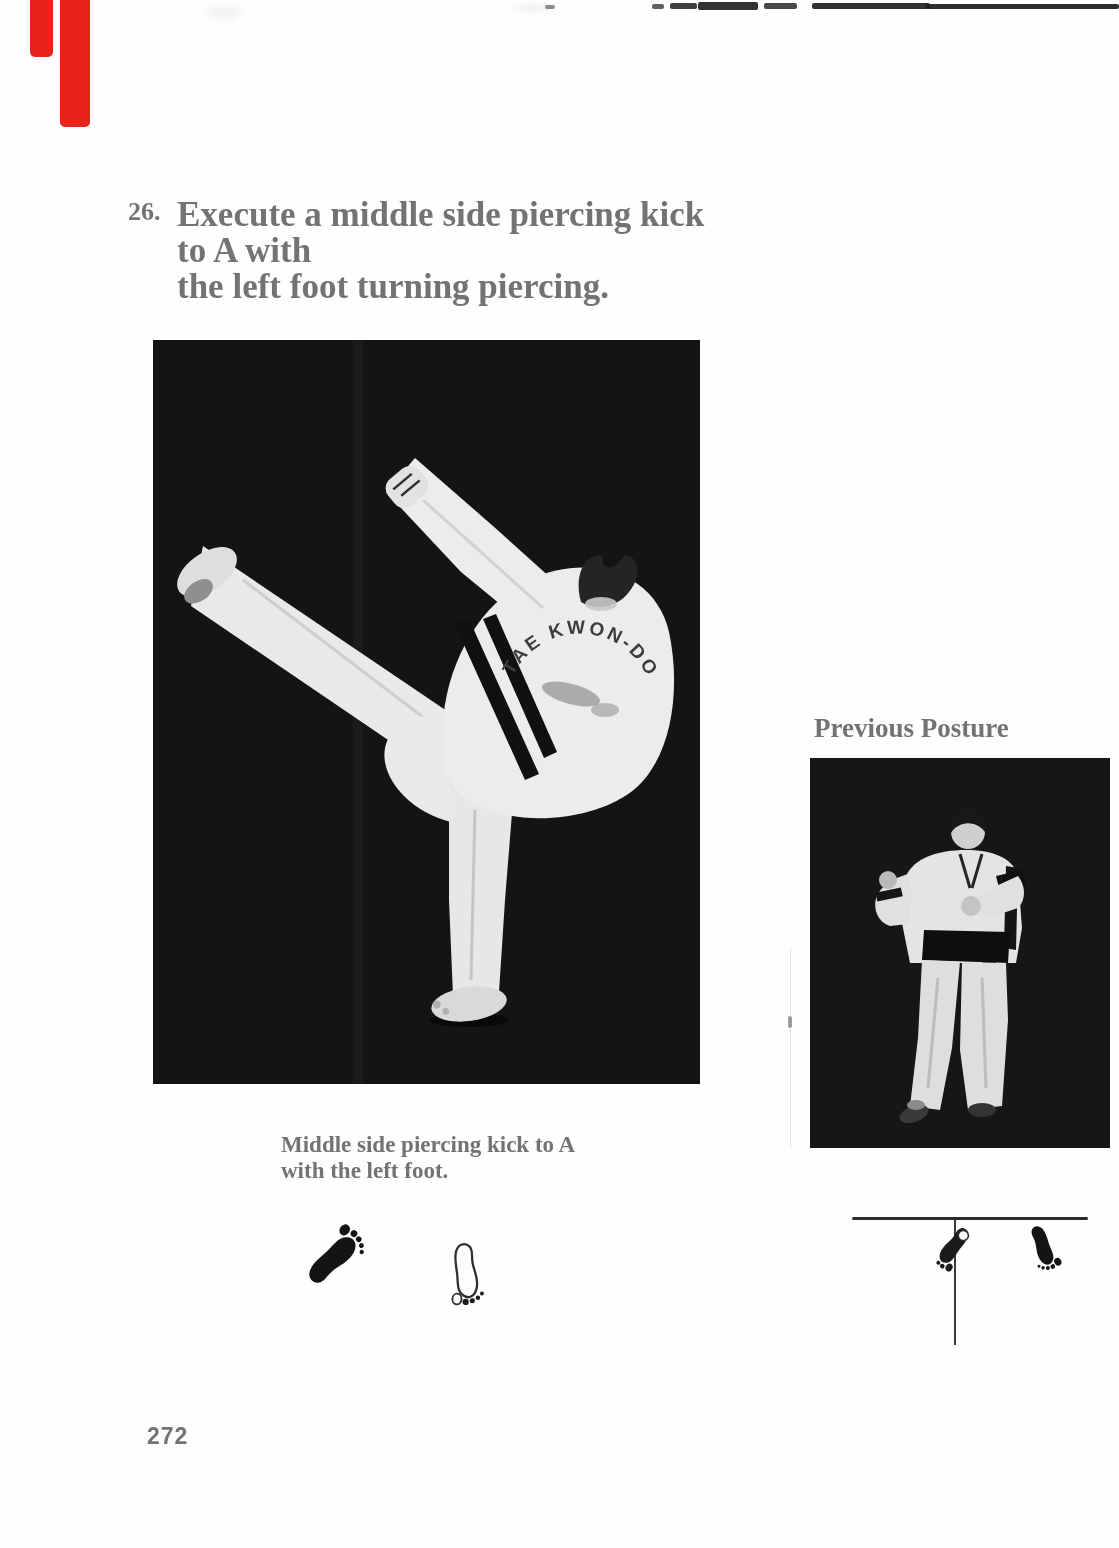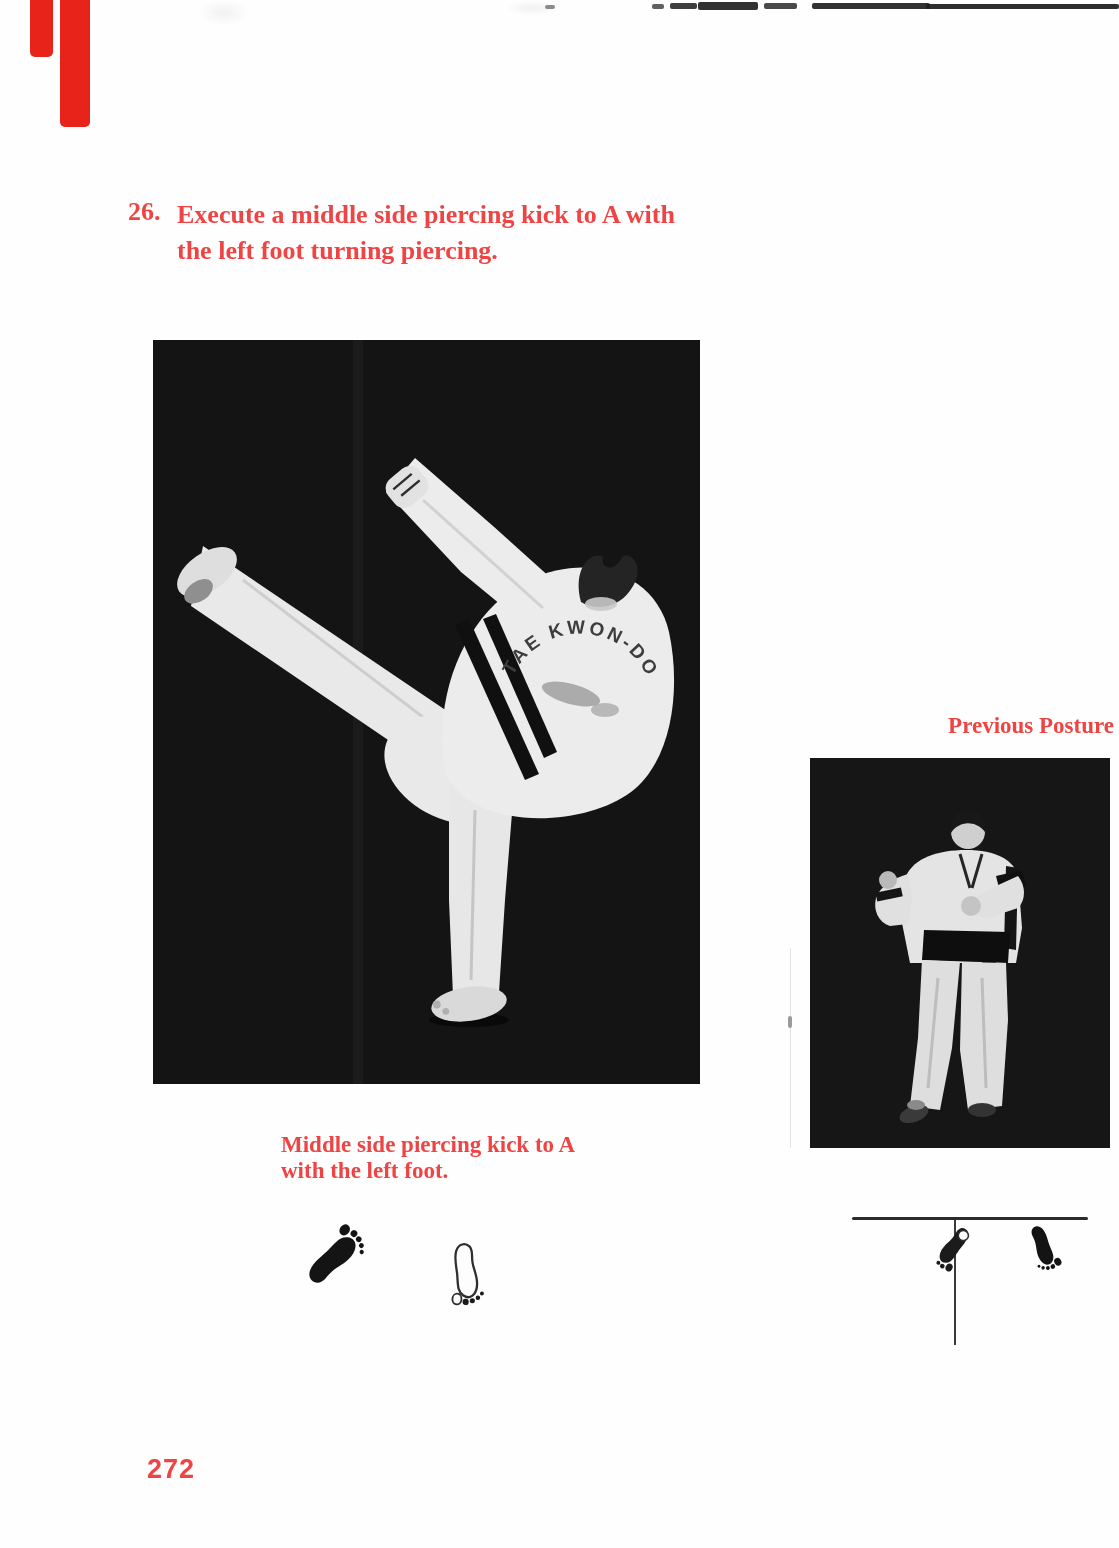--- a/index.html
+++ b/index.html
@@ -1,30 +1,30 @@
 <!DOCTYPE html>
 <html><head>
 <meta charset="utf-8">
 <style>
   html,body{margin:0;padding:0;background:#e9e9e9;}
   #page{position:relative;width:1119px;height:1548px;background:#fefefe;overflow:hidden;
-        font-family:"Liberation Serif", serif;color:#ef4444;}
+        font-family:"Liberation Serif", serif;color:#737373;}
   .abs{position:absolute;}
   
   .red-bar{background:#e8231a;border-radius:0 0 5px 5px;}
   .smudge{background:radial-gradient(closest-side,#f1f1f1,#fefefe);}
   .dash{background:#1c1c1c;border-radius:2px;}
   .gutter-line{background:#e3e3e3;}
   .gutter-tick{background:#9b9b9b;border-radius:2px;}
   
   .step-num{left:128px;top:197px;font-size:26px;font-weight:bold;}
-  .step-lines{left:177px;top:197px;font-size:26px;font-weight:bold;line-height:36px;width:560px;}
+  .step-lines{left:177px;top:197px;font-size:35px;font-weight:bold;line-height:36px;width:560px;}
   .caption{left:281px;top:1100px;font-size:23px;font-weight:bold;line-height:26px;margin-top:32px;}
-  .pp-label{left:814px;top:713px;width:300px;text-align:right;font-size:23px;font-weight:bold;}
-  .page-num{left:147px;top:1423px;font-size:27px;font-weight:bold;font-family:"Liberation Sans",sans-serif;letter-spacing:1px;margin-top:31px;}
+  .pp-label{left:814px;top:713px;width:300px;text-align:left;font-size:27px;font-weight:bold;}
+  .page-num{left:147px;top:1423px;font-size:23px;font-weight:bold;font-family:"Liberation Sans",sans-serif;letter-spacing:1px;}
   
   .photo{background:#151515;}
   #main-photo{left:153px;top:340px;width:547px;height:744px;}
   #side-photo{left:810px;top:758px;width:300px;height:390px;}
   .photo svg{display:block;width:100%;height:100%;}
   
   .h-line{left:852px;top:1217px;width:236px;height:3px;background:#2b2b2b;border-radius:2px;}
   .v-line{left:954px;top:1220px;width:2px;height:125px;background:#3a3a3a;}
   .fp{position:absolute;overflow:visible;}
   .fp-center-solid{left:308px;top:1222px;width:52px;height:72px;transform:rotate(36deg);}

